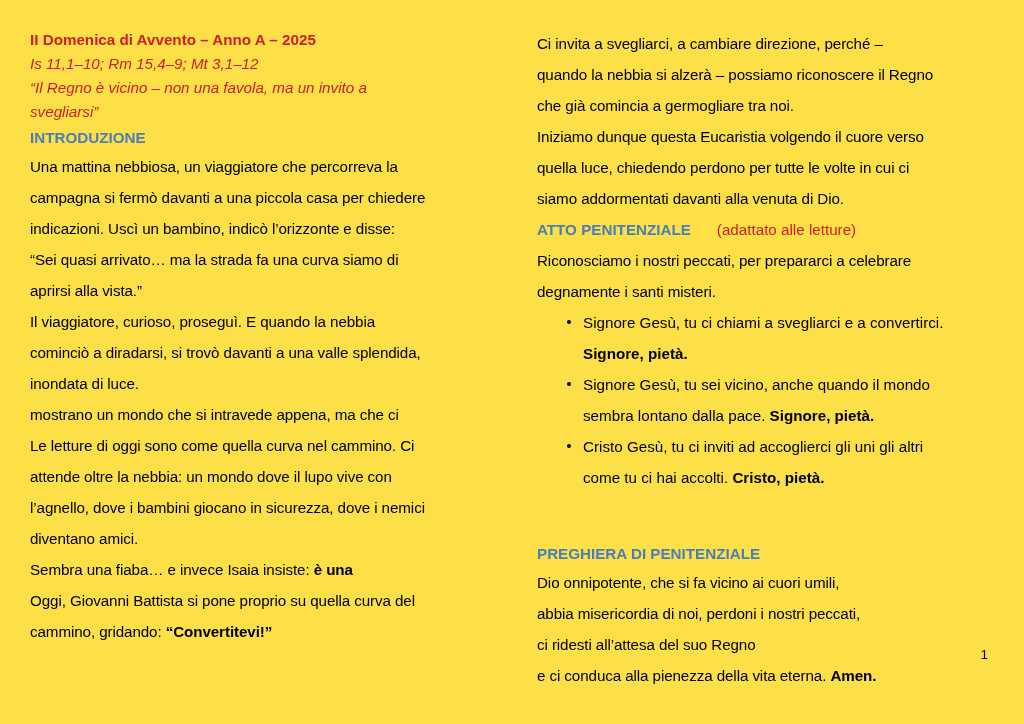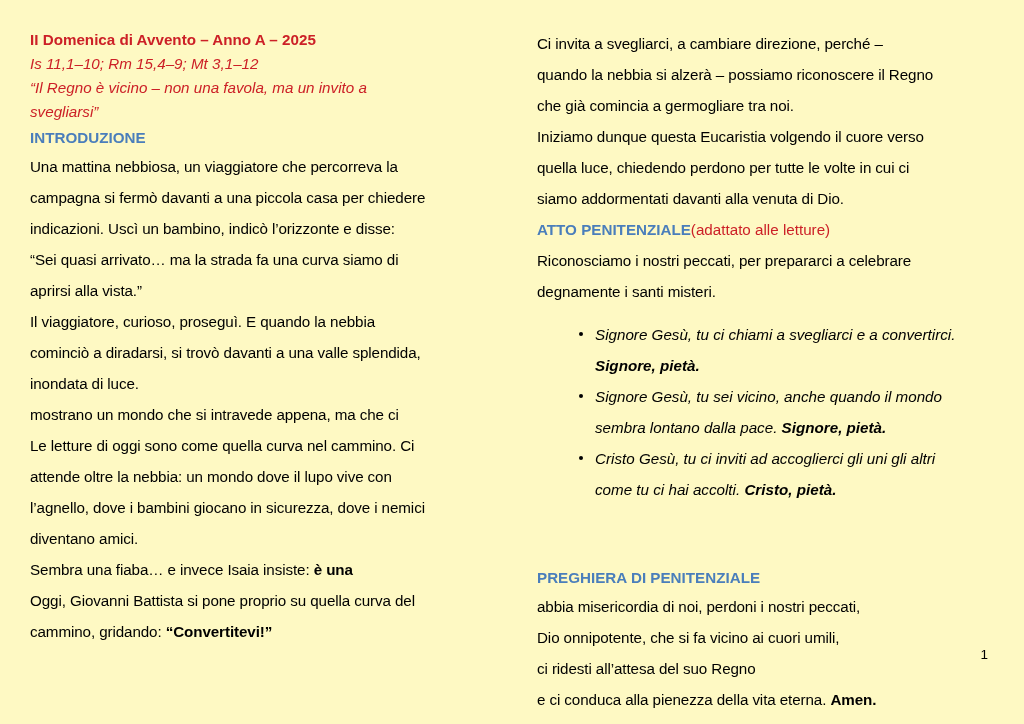--- a/index.html
+++ b/index.html
@@ -11,21 +11,21 @@
     width: 1024px;
     height: 724px;
     position: relative;
     font-family: "Liberation Sans", sans-serif;
     color: #000000;
     overflow: hidden;
   }
   .page {
     position: absolute;
     inset: 0;
-    background: #fef9c3;
+    background: #fde047;
   }
   .col {
     position: absolute;
     top: 28px;
     width: 458px;
   }
   .col-left  { left: 30px; }
   .col-right { left: 537px; }
 
   .line {
@@ -66,28 +66,28 @@
     font-size: 15.2px;
     line-height: 31px;
     white-space: nowrap;
   }
   .heading-mixed .blue {
     color: #4A7EBB;
     font-weight: bold;
   }
   .heading-mixed .red {
     color: #CC2027;
+    margin-left: 26px;
   }
   b, .b { font-weight: bold; }
 
   ul.bullets {
-    margin: 12px;
+    margin: 0;
     padding: 0;
     list-style: none;
-    font-style: italic;
   }
   ul.bullets > li {
     position: relative;
     padding-left: 46px;
     font-size: 15.2px;
     line-height: 31px;
   }
   ul.bullets > li .dot {
     position: absolute;
     left: 30px;
@@ -198,22 +198,22 @@
         <div><span>come tu ci hai accolti. </span><b>Cristo, pietà.</b></div>
       </li>
     </ul>
 
     <div class="spacer-line"></div>
     <div class="spacer-half"></div>
 
     <div class="heading-blue">PREGHIERA DI PENITENZIALE</div>
 
     <div>
+      <div class="line">Dio onnipotente, che si fa vicino ai cuori umili,</div>
       <div class="line">abbia misericordia di noi, perdoni i nostri peccati,</div>
-      <div class="line">Dio onnipotente, che si fa vicino ai cuori umili,</div>
       <div class="line">ci ridesti all’attesa del suo Regno</div>
       <div class="line"><span>e ci conduca alla pienezza della vita eterna. </span><b>Amen.</b></div>
     </div>
 
   </div>
 
   <div class="page-number">1</div>
 
 </div>
 

